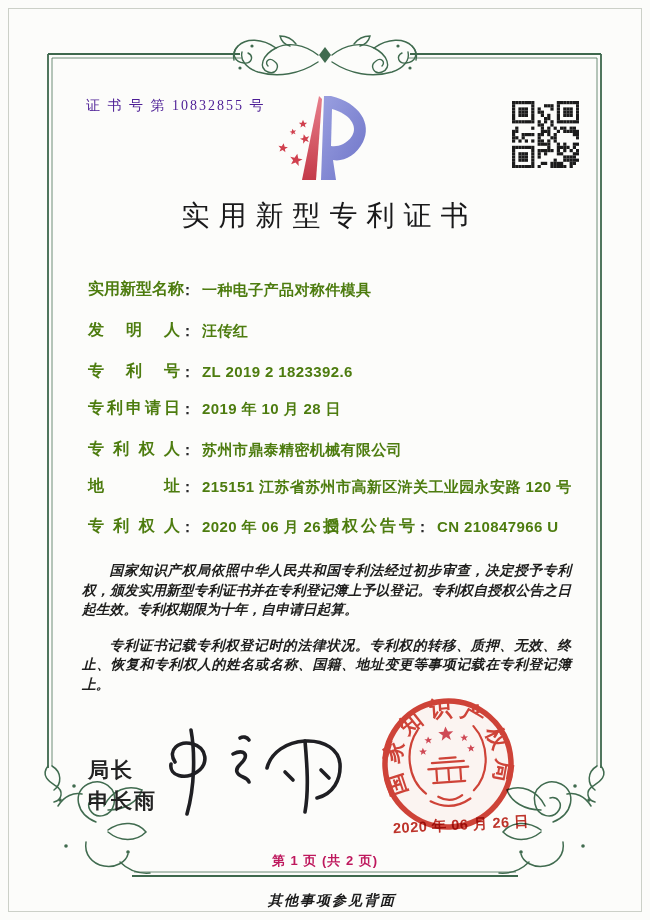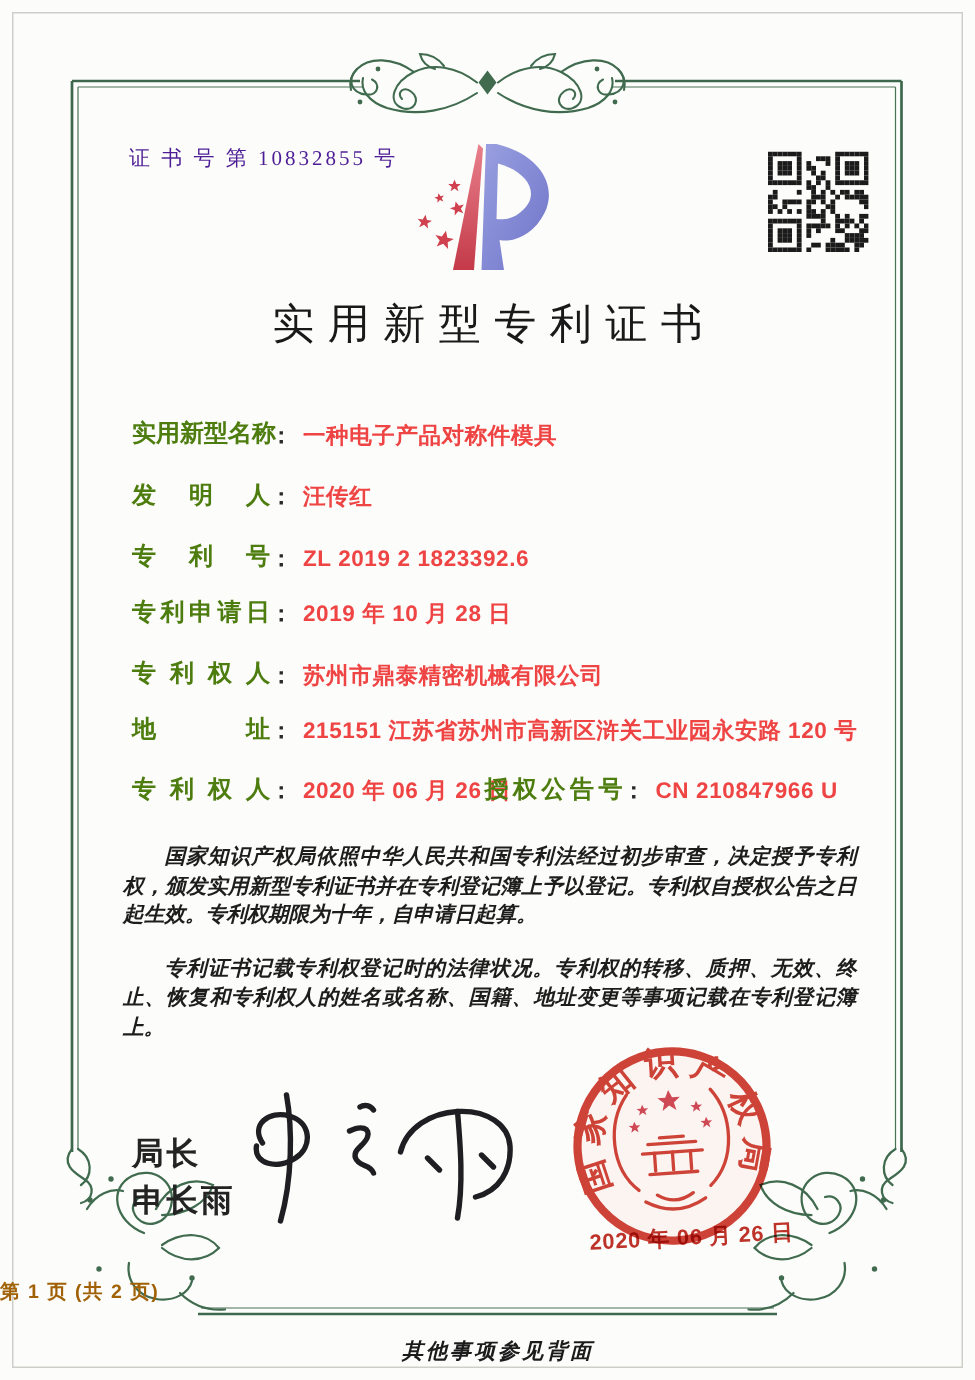--- a/index.html
+++ b/index.html
@@ -21,41 +21,41 @@
     font-family:"Liberation Serif",serif;font-weight:500;
     font-size:28px;color:#19191a;letter-spacing:9px;text-indent:9px;white-space:nowrap;
   }
   .field-row{position:absolute;left:88px;white-space:nowrap;height:20px;}
   .flabel{
     display:inline-block;width:92px;
     text-align:justify;text-align-last:justify;
     font-size:16px;font-weight:700;color:#4d7c0f;vertical-align:bottom;
   }
   .fcolon{font-size:15px;font-weight:700;color:#2a2a2c;margin-right:7px;}
-  .fvalue{font-size:15px;font-weight:700;color:#ef4444;letter-spacing:0.4px;}
+  .fvalue{font-size:15px;font-weight:700;color:#4d7c0f;letter-spacing:0.4px;}
   .grant2{position:absolute;left:235px;top:0;white-space:nowrap;}
 
   .paragraphs{
     position:absolute;left:66px;top:545px;width:521px;
     font-family:"Liberation Serif",serif;font-style:italic;font-weight:600;
     font-size:13.8px;line-height:19.6px;color:#1d1d1c;text-align:justify;
   }
   .paragraphs p{margin:16px;text-indent:2em;}
 
   .director{position:absolute;left:88px;top:754px;font-size:21px;font-weight:700;color:#232323;line-height:31px;letter-spacing:2px;}
 
   .signature-svg{position:absolute;left:145px;top:724px;}
 
   .seal-svg{position:absolute;left:368px;top:684px;mix-blend-mode:multiply;opacity:.95;}
   .seal-date{
     position:absolute;left:393px;top:816px;width:120px;
     font-size:14.5px;font-weight:700;color:#c0332a;letter-spacing:0.5px;
     transform:rotate(-3deg);white-space:nowrap;mix-blend-mode:multiply;
   }
-  .page-number{position:absolute;left:0;right:0;top:852px;font-size:13px;font-weight:700;color:#a16207;letter-spacing:1px;}
+  .page-number{position:absolute;left:0;right:0;top:852px;text-align:center;font-size:13px;font-weight:700;color:#be185d;letter-spacing:1px;}
   .back-note{
     position:absolute;left:0;right:0;top:892px;text-align:center;
     font-family:"Liberation Serif",serif;font-style:italic;
     font-size:14px;font-weight:700;color:#1b1b1b;letter-spacing:2px;margin-left:14px;
   }
   .qr{position:absolute;left:512px;top:101px;}
 </style>
 </head>
 <body>
 

